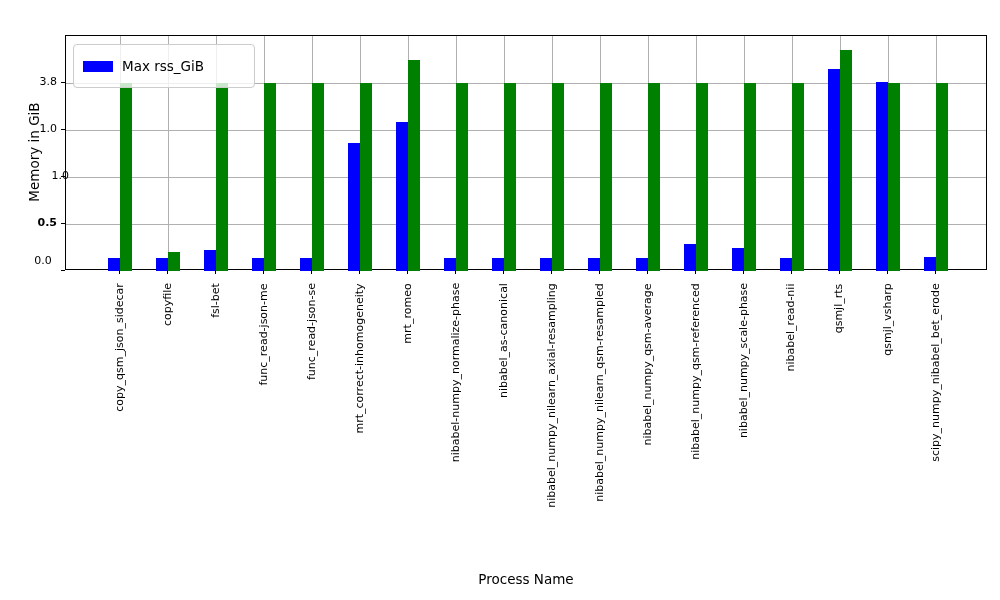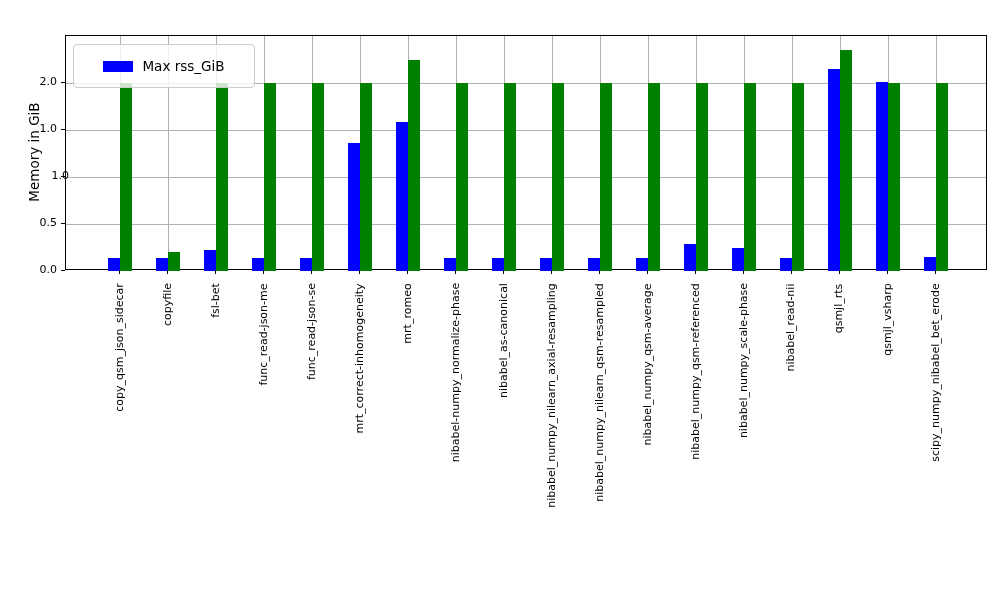--- a/index.html
+++ b/index.html
@@ -12,21 +12,21 @@
   .vgrid,.hgrid{position:absolute;background:#b0b0b0;}
   .bar{position:absolute;}
   .tick{position:absolute;background:#000;}
   .ytick-label{position:absolute;font-size:11px;text-align:right;width:28px;height:14px;line-height:14px;}
   .xlab{position:absolute;font-size:11px;line-height:13px;white-space:nowrap;}
   .ylabel{position:absolute;font-size:13.5px;white-space:nowrap;}
   .xlabel{position:absolute;left:65px;top:571px;width:922px;text-align:center;font-size:13.5px;}
   .legend{
     position:absolute;left:73px;top:44px;width:182px;height:44px;box-sizing:border-box;
     border:1px solid #cccccc;border-radius:4px;background:rgba(255,255,255,0.8);
-    display:flex;flex-direction:row;justify-content:space-evenly;padding:2px 9px;
+    display:flex;flex-direction:column;justify-content:space-evenly;padding:2px 9px;
   }
   .lrow{display:flex;align-items:center;gap:9px;}
   .swatch{width:30px;height:11px;display:inline-block;flex:0 0 auto;}
   .ltext{font-size:13.5px;white-space:nowrap;}
 </style>
 </head>
 <body>
 
 <div id="chart">
   <div class="ylabel" style="left: -16.5px; top: 144px; transform: rotate(-90deg);">Memory in GiB</div>
@@ -89,20 +89,21 @@
       <div class="bar" style="left: 774px; width: 12px; top: 14.1px; height: 220.9px; background: rgb(0, 128, 0);"></div>
       <div class="bar" style="left: 822px; width: 12px; top: 47px; height: 188px; background: rgb(0, 128, 0);"></div>
       <div class="bar" style="left: 870px; width: 12px; top: 47px; height: 188px; background: rgb(0, 128, 0);"></div>
     </div>
   <div class="legend">
     <div class="lrow">
       <span class="swatch" style="background: rgb(0, 0, 255);"></span>
       <span class="ltext">Max rss_GiB</span>
     </div>
   </div>
+  <div class="xlabel">Process Name</div>
 <div class="tick" style="left: 119px; top: 270px; width: 1px; height: 4px;"></div>
     <div class="xlab" style="left: 54.5px; top: 341px; transform: rotate(-90deg);">copy_qsm_json_sidecar</div>
     <div class="tick" style="left: 167px; top: 270px; width: 1px; height: 4px;"></div>
     <div class="xlab" style="left: 145.5px; top: 298px; transform: rotate(-90deg);">copyfile</div>
     <div class="tick" style="left: 215px; top: 270px; width: 1px; height: 4px;"></div>
     <div class="xlab" style="left: 197.5px; top: 294px; transform: rotate(-90deg);">fsl-bet</div>
     <div class="tick" style="left: 263px; top: 270px; width: 1px; height: 4px;"></div>
     <div class="xlab" style="left: 212px; top: 327.5px; transform: rotate(-90deg);">func_read-json-me</div>
     <div class="tick" style="left: 311px; top: 270px; width: 1px; height: 4px;"></div>
     <div class="xlab" style="left: 262.5px; top: 325px; transform: rotate(-90deg);">func_read-json-se</div>
@@ -126,22 +127,22 @@
     <div class="xlab" style="left: 665.5px; top: 354px; transform: rotate(-90deg);">nibabel_numpy_scale-phase</div>
     <div class="tick" style="left: 791px; top: 270px; width: 1px; height: 4px;"></div>
     <div class="xlab" style="left: 747px; top: 320.5px; transform: rotate(-90deg);">nibabel_read-nii</div>
     <div class="tick" style="left: 839px; top: 270px; width: 1px; height: 4px;"></div>
     <div class="xlab" style="left: 814px; top: 301.5px; transform: rotate(-90deg);">qsmjl_rts</div>
     <div class="tick" style="left: 887px; top: 270px; width: 1px; height: 4px;"></div>
     <div class="xlab" style="left: 850.5px; top: 313px; transform: rotate(-90deg);">qsmjl_vsharp</div>
     <div class="tick" style="left: 935px; top: 270px; width: 1px; height: 4px;"></div>
     <div class="xlab" style="left: 845.5px; top: 366px; transform: rotate(-90deg);">scipy_numpy_nibabel_bet_erode</div>
     <div class="tick" style="left: 61px; top: 270px; width: 4px; height: 1px;"></div>
-    <div class="ytick-label" style="left: 29px; top: 263px;">0.0</div>
+    <div class="ytick-label" style="left: 29px; top: 254px; text-align: center;">0.0</div>
     <div class="tick" style="left: 61px; top: 223px; width: 4px; height: 1px;"></div>
-    <div class="ytick-label" style="left: 29px; top: 216px;">0.5</div>
+    <div class="ytick-label" style="left: 29px; top: 216px; font-weight: bold;">0.5</div>
     <div class="tick" style="left: 61px; top: 176px; width: 4px; height: 1px;"></div>
     <div class="ytick-label" style="left: 41px; top: 169px;">1.0</div>
     <div class="tick" style="left: 61px; top: 129px; width: 4px; height: 1px;"></div>
     <div class="ytick-label" style="left: 29px; top: 122px;">1.0</div>
     <div class="tick" style="left: 61px; top: 82px; width: 4px; height: 1px;"></div>
-    <div class="ytick-label" style="left: 29px; top: 75px;">2.0</div>
+    <div class="ytick-label" style="left: 29px; top: 75px;">3.8</div>
   </div>
 
 </body></html>

